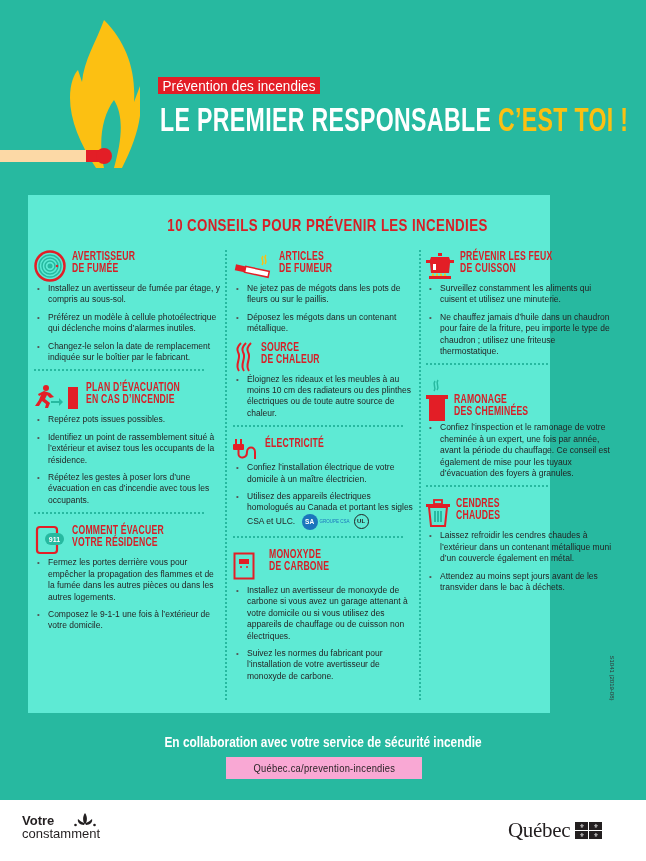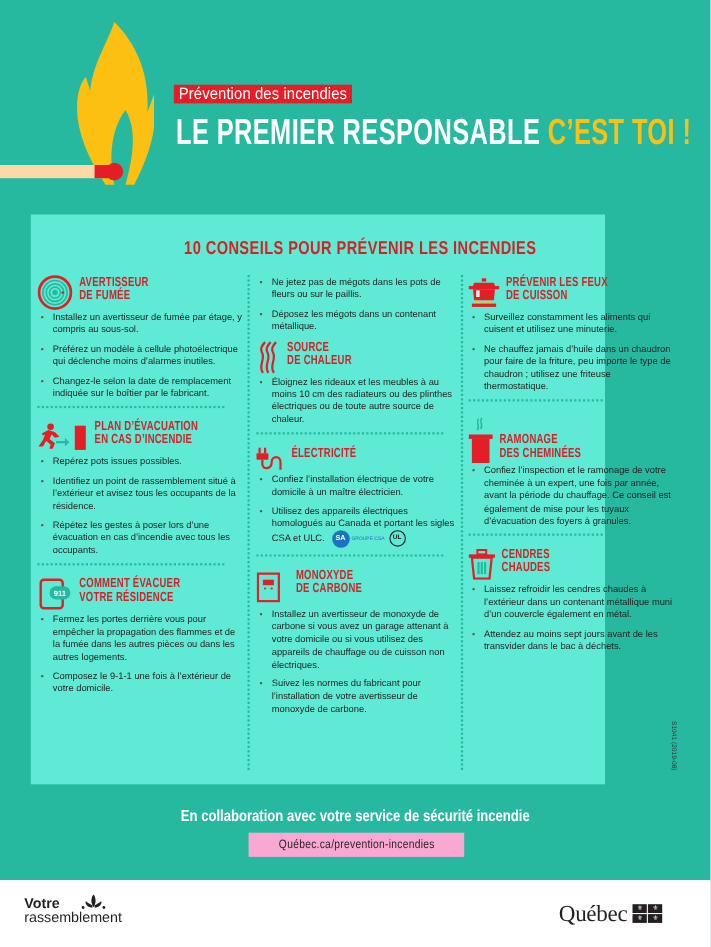--- a/index.html
+++ b/index.html
@@ -160,20 +160,36 @@
       </div>
       <ul class="tips">
         <li>Fermez les portes derrière vous pour empêcher la propagation des flammes et de la fumée dans les autres pièces ou dans les autres logements.</li>
         <li>Composez le 9-1-1 une fois à l’extérieur de votre domicile.</li>
       </ul>
     </div>
   </div>
 
   <div class="col col2">
     <div class="section">
+      <div class="sec-head">
+        <span class="sec-icon">
+          <svg width="40" height="26" viewBox="0 0 40 26">
+            <g transform="rotate(12 20 18)">
+              <rect x="2" y="15" width="10" height="6" fill="#e31e26"></rect>
+              <rect x="12" y="15" width="24" height="6" fill="#fff" stroke="#e31e26" stroke-width="1.5"></rect>
+            </g>
+            <path d="M30 3 C27 6 32 8 29 12" stroke="#fcc012" stroke-width="1.5" fill="none"></path>
+            <path d="M33 2 C30 5 35 7 32 11" stroke="#fcc012" stroke-width="1.5" fill="none"></path>
+          </svg>
+        </span>
+        <div class="sec-title">
+          <div>ARTICLES</div>
+          <div>DE FUMEUR</div>
+        </div>
+      </div>
       <ul class="tips">
         <li>Ne jetez pas de mégots dans les pots de fleurs ou sur le paillis.</li>
         <li>Déposez les mégots dans un contenant métallique.</li>
       </ul>
     </div>
 
     <div class="section">
       <div class="sec-head">
         <span class="sec-icon">
           <svg width="22" height="30" viewBox="0 0 22 30">
@@ -318,21 +334,21 @@
 
 <div class="code">
     <span>S1041 (2019-08)</span>
   </div>
 
 <div class="collab">En collaboration avec votre service de sécurité incendie</div>
 <a class="url-btn"><span>Québec.ca/prevention-incendies</span></a>
 
 <div class="gov">
   <div class="l1">Votre</div>
-  <div class="l2">rassemblement</div>
+  <div class="l2">constamment</div>
   <svg width="22" height="14" viewBox="0 0 22 14">
     <path d="M11 0 C8 4 9 9 11 12 C13 9 14 4 11 0 Z" fill="#231f20"></path>
     <path d="M10 12 C6 12 3 9 4 6 C6 8 8 9 10 10 Z" fill="#231f20"></path>
     <path d="M12 12 C16 12 19 9 18 6 C16 8 14 9 12 10 Z" fill="#231f20"></path>
     <circle cx="1.5" cy="12" r="1.3" fill="#231f20"></circle>
     <circle cx="20.5" cy="12" r="1.3" fill="#231f20"></circle>
   </svg>
 </div>
 
 <div class="qc">

